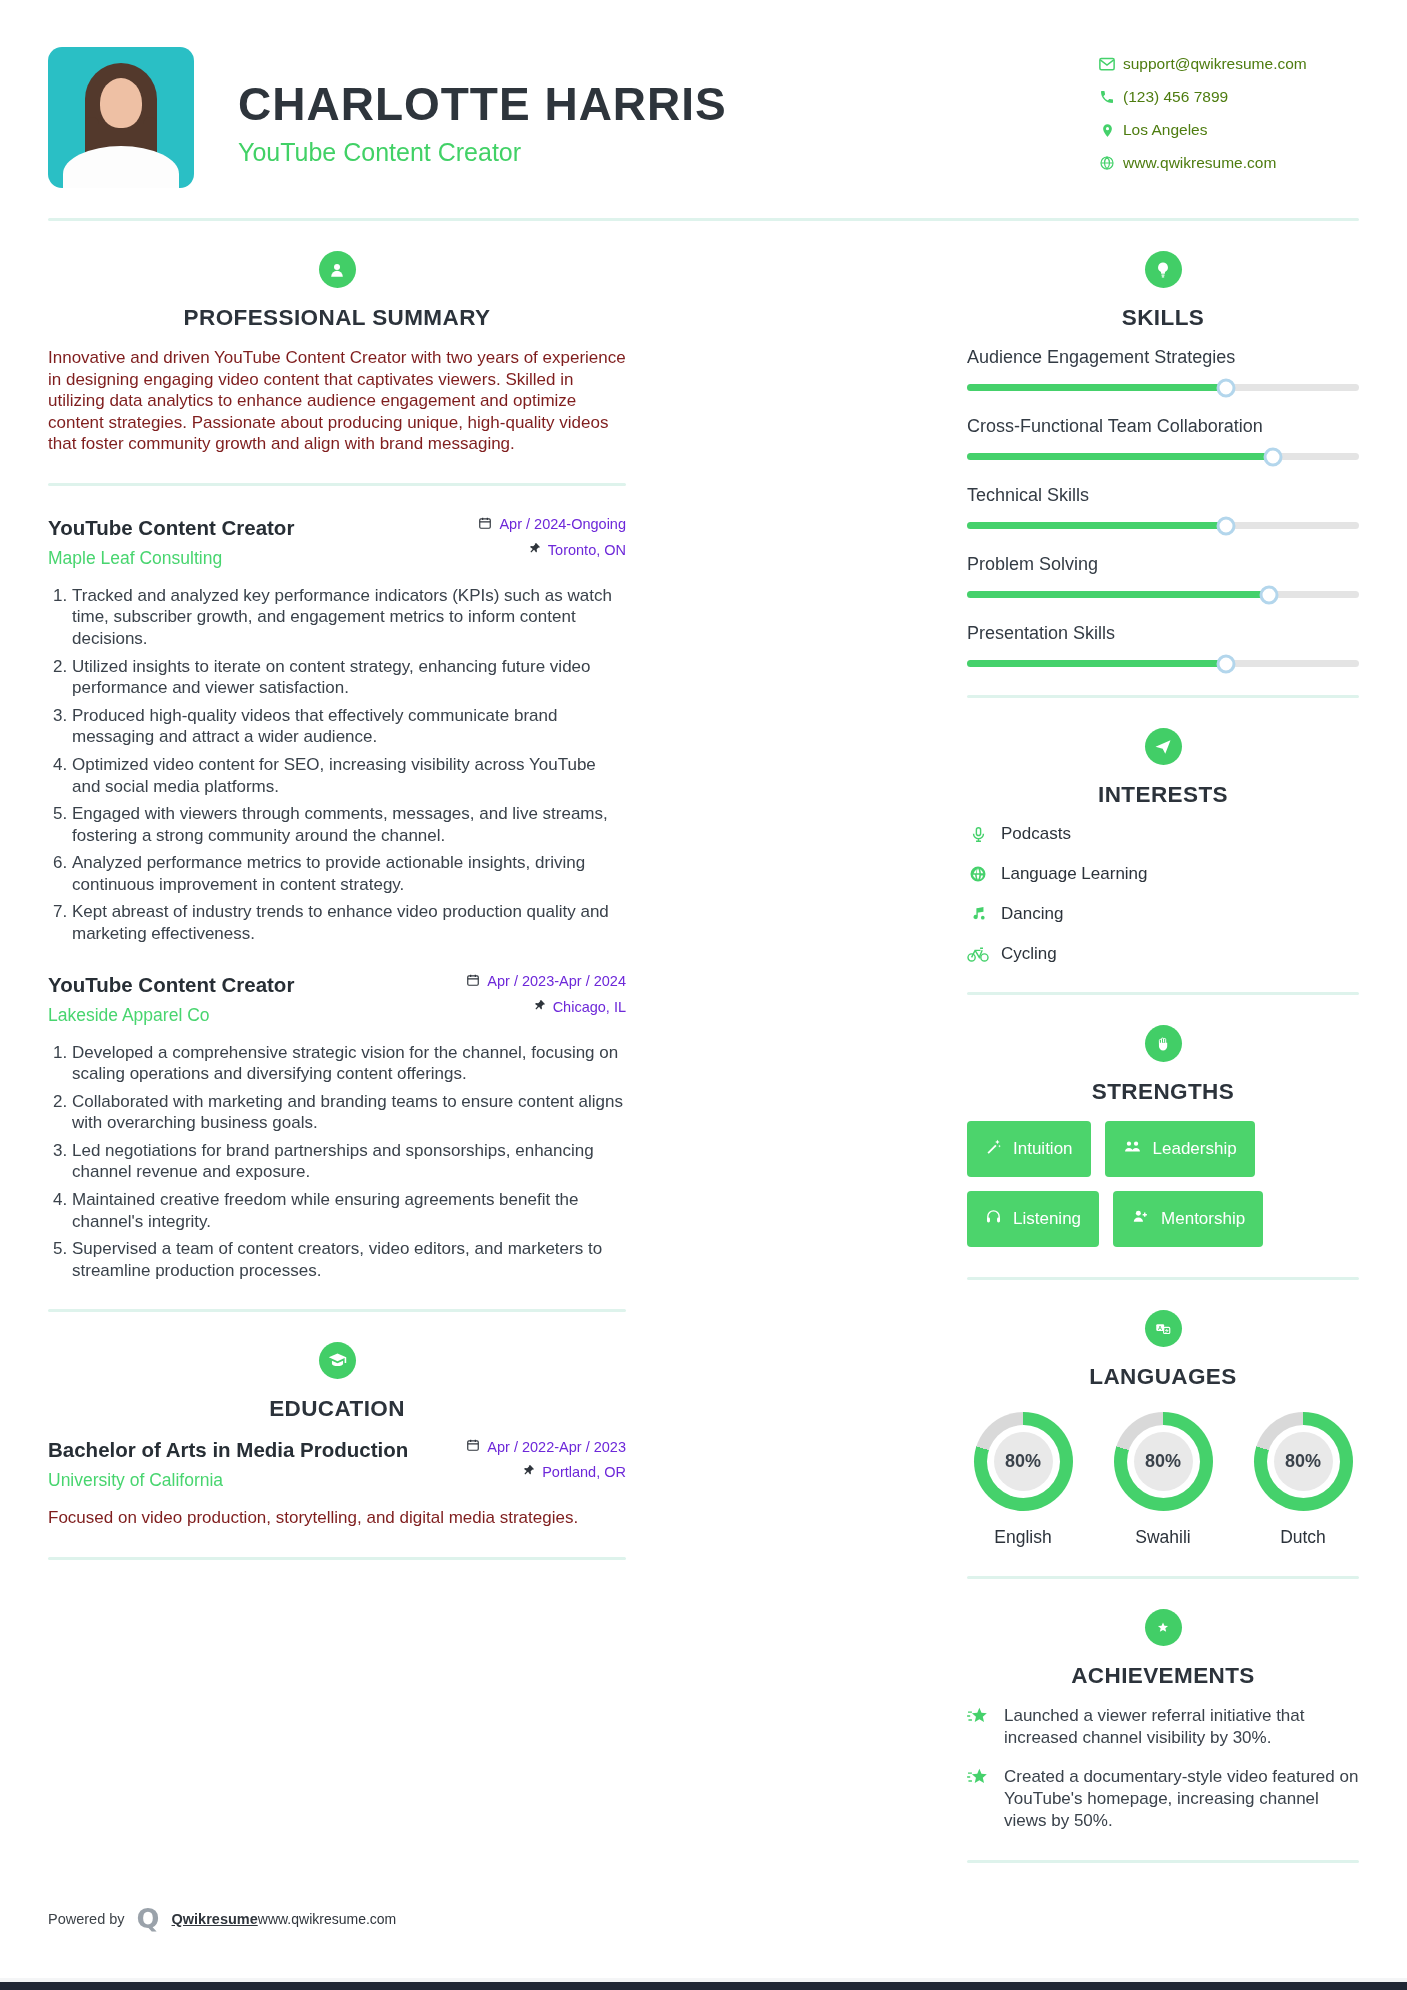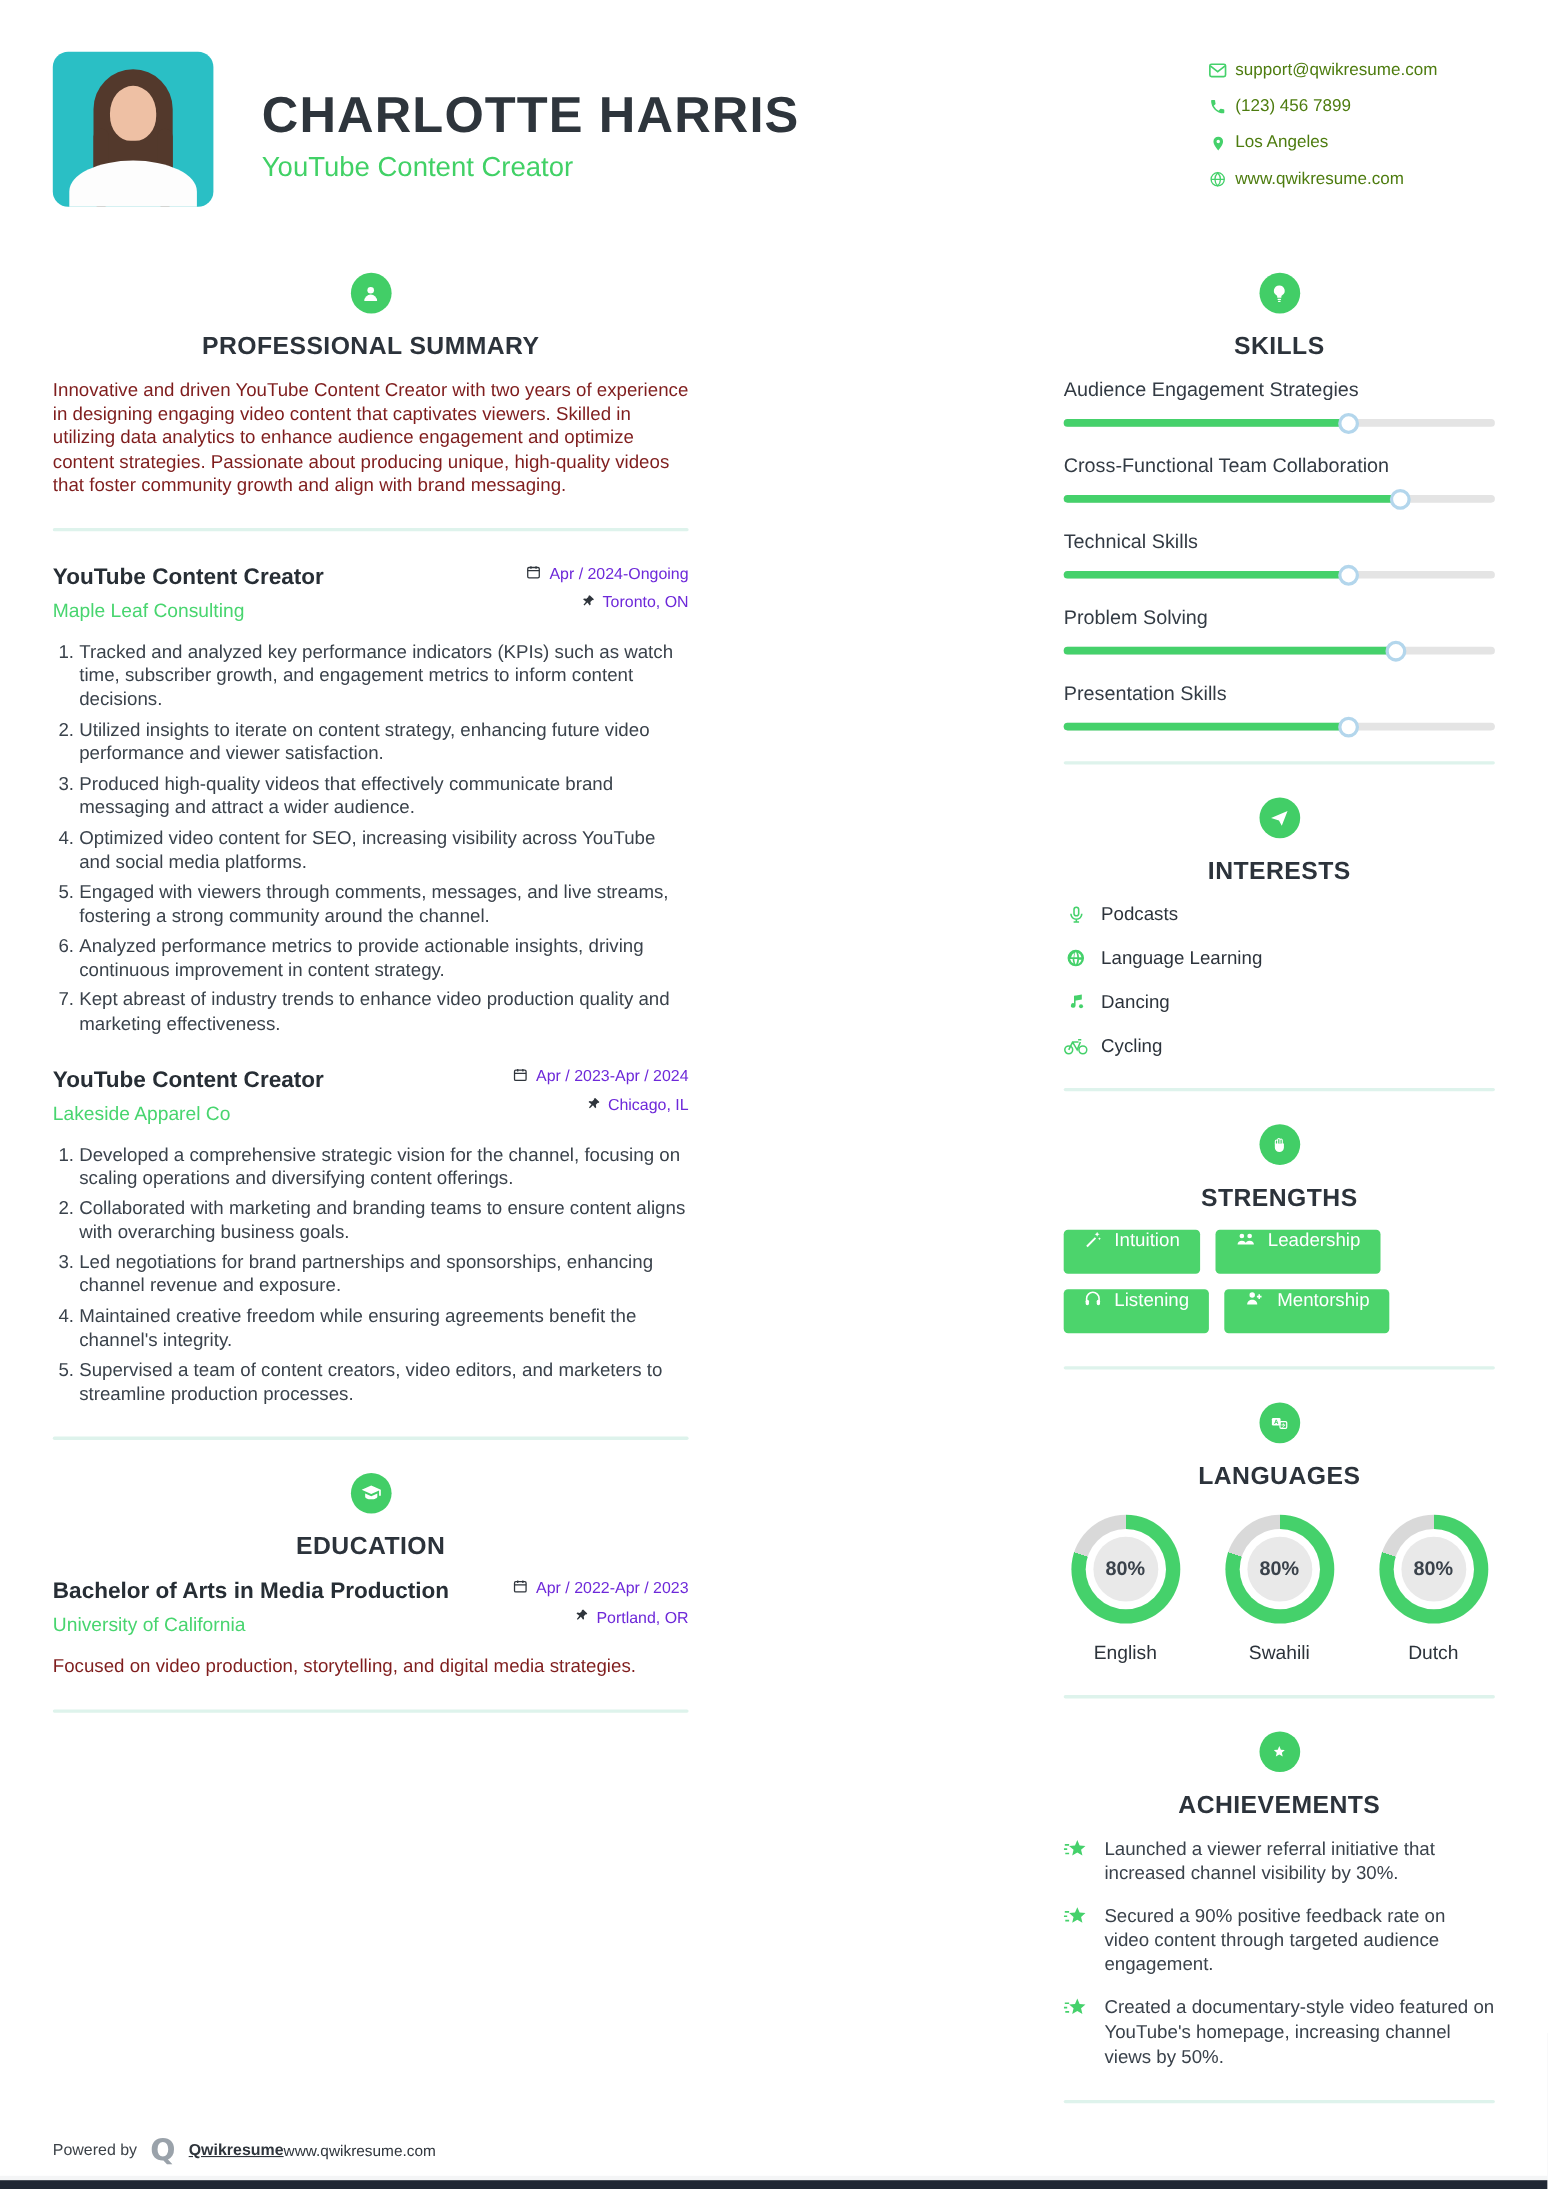--- a/index.html
+++ b/index.html
@@ -49,21 +49,21 @@
   .skill-label{font-size:18px;color:#333b44;margin-bottom:16px;}
   .skill-track{position:relative;height:7px;background:#e4e4e4;border-radius:4px;}
   .skill-fill{position:absolute;left:0;top:0;height:100%;border-radius:4px;background:#45d16b;width:calc(var(--p)*1%);}
   .skill-knob{position:absolute;top:50%;left:calc(var(--p)*1%);transform:translate(-50%,-50%);width:19px;height:19px;background:#fff;border:3px solid #b3d6ec;border-radius:50%;}
   
   .int-grid{display:grid;grid-template-columns:1fr;row-gap:20px;column-gap:10px;}
   .int-item{display:flex;align-items:center;gap:12px;font-size:17px;color:#2c333b;}
   .int-icon{width:22px;display:flex;justify-content:center;flex:0 0 auto;}
   
   .badges{display:flex;flex-wrap:wrap;}
-  .badge{display:inline-flex;gap:11px;background:#4cd46c;color:#fff;font-size:17px;padding:0 18px;height:40px;border-radius:4px;margin:0 14px 14px 0;}
+  .badge{display:inline-flex;align-items:center;gap:11px;background:#4cd46c;color:#fff;font-size:17px;padding:0 18px;height:56px;border-radius:4px;margin:0 14px 14px 0;}
   
   .langs{display:flex;justify-content:space-between;padding:6px 4px 0;}
   .lang{width:104px;text-align:center;}
   .donut{position:relative;width:99px;height:99px;border-radius:50%;margin:0 auto;background:conic-gradient(#45d16b calc(var(--p)*1%),#d9d9d9 0);}
   .donut-gap{position:absolute;inset:13px;border-radius:50%;background:#fff;}
   .donut-inner{position:absolute;inset:20px;border-radius:50%;background:#e9e9e9;display:flex;align-items:center;justify-content:center;font-size:18px;font-weight:800;color:#3a424b;}
   .lang-label{margin-top:16px;font-size:17.5px;color:#2c333b;}
   
   .ach{display:flex;align-items:flex-start;gap:14px;margin-bottom:17px;font-size:17px;line-height:1.3;color:#3a424b;}
   .ach-icon{flex:0 0 auto;margin-top:1px;}
@@ -448,29 +448,20 @@
         </span>
         <span>Launched a viewer referral initiative that increased channel visibility by 30%.</span>
       </div>
       <div class="ach">
         <span class="ach-icon">
           <svg viewBox="0 0 26 24" width="23" height="21">
               <path d="M1 7h4.5M0 11.5h3.5M1.5 16h4" stroke="#45d16b" stroke-width="1.7"></path>
               <path d="M14 2l2.4 5.7 6.1.5-4.6 4 1.4 6L14 15l-5.3 3.2 1.4-6-4.6-4 6.1-.5z" fill="#45d16b"></path>
             </svg>
         </span>
-        <span>Secured a 90% positive feedback rate on video content through targeted audience engagement.</span>
-      </div>
-      <div class="ach">
-        <span class="ach-icon">
-          <svg viewBox="0 0 26 24" width="23" height="21">
-              <path d="M1 7h4.5M0 11.5h3.5M1.5 16h4" stroke="#45d16b" stroke-width="1.7"></path>
-              <path d="M14 2l2.4 5.7 6.1.5-4.6 4 1.4 6L14 15l-5.3 3.2 1.4-6-4.6-4 6.1-.5z" fill="#45d16b"></path>
-            </svg>
-        </span>
         <span>Created a documentary-style video featured on YouTube's homepage, increasing channel views by 50%.</span>
       </div>
 
       <div class="divider sec-div"></div>
     </div>
   </div>
 
   <div class="ftr">
     <div class="ftr-left">
       <span>Powered by</span>

